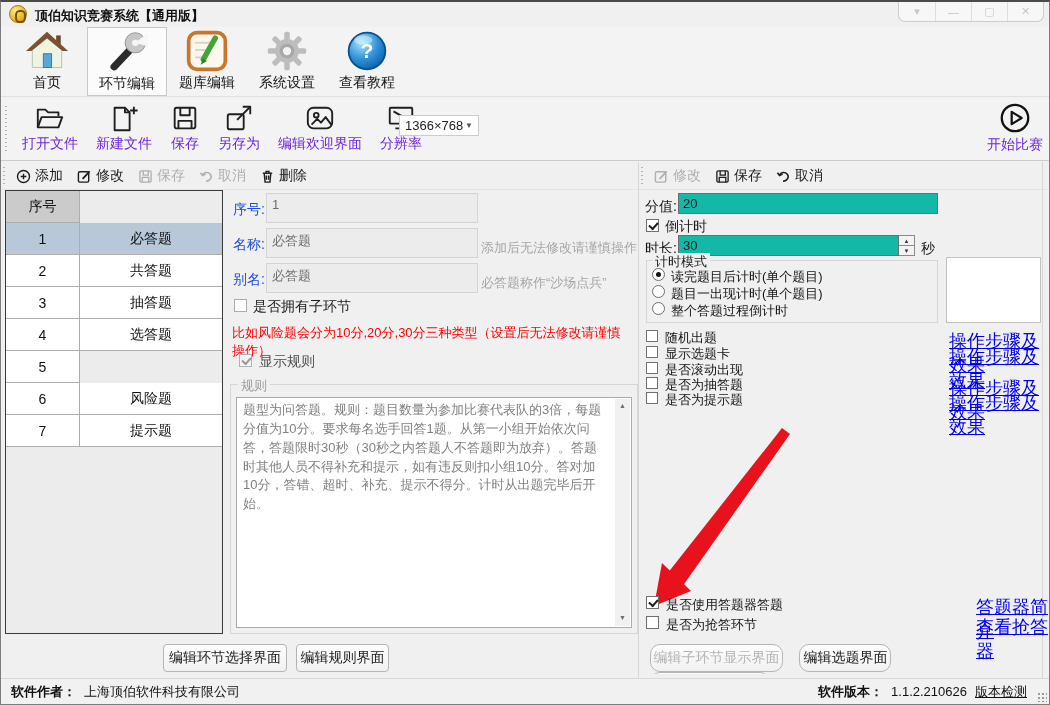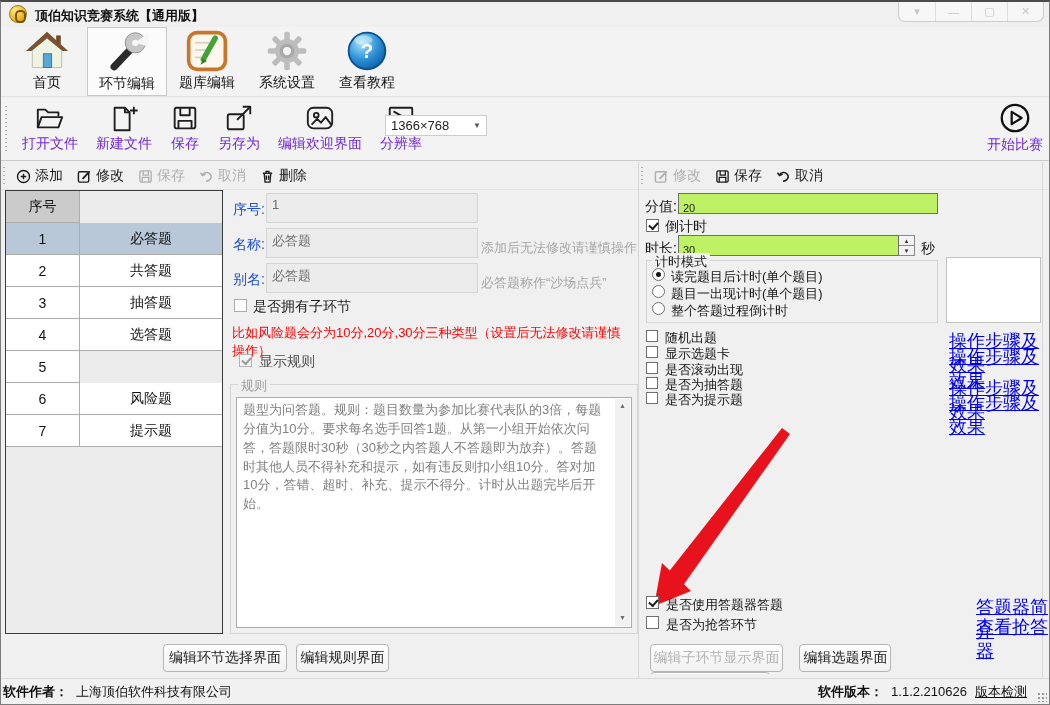--- a/index.html
+++ b/index.html
@@ -32,21 +32,21 @@
   .nav-label { font-size:14px; color:#141414; }
 
   
   .toolbar2 { position:absolute; left:0; top:96px; width:100%; height:62px; background:#f3f3f3; }
   .vgrip { position:absolute; width:2px;
            background-image:repeating-linear-gradient(to bottom,#b2b2b2 0 1.5px, transparent 1.5px 4px); }
   .tb2-items { display:flex; padding-left:12px; }
   .tb2-item { display:flex; flex-direction:column; align-items:center; gap:2px; padding:5px 9px 0 9px; }
   .tb2-item svg { width:30px; height:30px; }
   .tb2-label { font-size:14px; color:#6d28d9; }
-  .combo { position:absolute; left:384px; top:17px; width:102px; height:21px; background:#fff;
+  .combo { position:absolute; left:398px; top:17px; width:80px; height:21px; background:#fff;
            border:1px solid #ccc; display:flex; align-items:center; font-size:13px; color:#222;
            padding:8px 5px; }
   .combo .arr { margin-left:auto; font-size:8px; color:#555; }
   .start-item { position:absolute; right:6px; top:3px; display:flex; flex-direction:column;
            align-items:center; gap:1px; }
   .start-item svg { width:34px; height:34px; }
 
   
   .main-top-line { position:absolute; left:0; top:158px; width:100%; height:1px; background:#cbcbcb; }
   .toolstrip { position:absolute; top:161px; height:26px; display:flex; align-items:center; }
@@ -89,43 +89,43 @@
 
   .rules-ta { position:absolute; left:235px; top:395px; width:396px; height:231px; background:#fff;
           border:1px solid #ababab; font-size:13px; line-height:1.45; color:#808080;
           padding:3px 22px 3px 6px; overflow:hidden; }
   .ta-scroll { position:absolute; right:1px; top:1px; bottom:1px; width:15px; background:#f1f1f1; }
   .ta-arrow { position:absolute; left:0; width:15px; height:15px; display:flex; align-items:center;
           justify-content:center; font-size:7px; color:#6f6f6f; }
 
   
   .rlabel { position:absolute; font-size:14px; color:#151515; }
-  .rinput { position:absolute; background:#bef264; border:1px solid #6e6e6e; font-size:11px;
-          color:#222; padding:8px 4px; }
+  .rinput { position:absolute; background:#14b8a6; border:1px solid #6e6e6e; font-size:13px;
+          color:#222; padding:2px 4px; }
   .spin { position:absolute; width:16px; display:flex; flex-direction:column; }
   .spin div { flex:1; border:1px solid #8a8a8a; border-left:none; background:#f3f3f3;
           display:flex; align-items:center; justify-content:center; font-size:6px; color:#333; }
   .spin div:last-child { border-top:none; }
   .radio { position:absolute; width:13px; height:13px; border:1px solid #6e6e6e; border-radius:50%;
           background:#fff; }
   .radio.checked::after { content:""; position:absolute; left:3px; top:3px; width:5px; height:5px;
           border-radius:50%; background:#151515; }
   .rlabel13 { position:absolute; font-size:13px; color:#151515; }
   .link { position:absolute; font-size:18px; color:#0000ee; text-decoration:underline; cursor:pointer; }
   .picbox { position:absolute; left:945px; top:255px; width:95px; height:66px; background:#fff;
           border:1px solid #c2c2c2; }
 
   
   .btn { position:absolute; height:28px; border:1px solid #b5b5b5; border-radius:4px;
          background:linear-gradient(#fdfdfd,#f1f1f1); font-size:14px; color:#1a1a1a;
          display:flex; align-items:center; justify-content:center;
          font-family:"Liberation Sans","DejaVu Sans",sans-serif; }
   .btn.disabled { color:#b3b3b3; }
   .clipzone { position:absolute; left:649px; top:642px; width:356px; height:30px; overflow:hidden; }
-  .clipzone .btn { position:static; display:inline-flex; vertical-align:top; }
+  .clipzone .btn { position:static; display:inline-flex; vertical-align:top;border-radius:10px; }
 
   
   .statusbar { position:absolute; left:0; bottom:0; width:100%; height:26px; background:#f1f1f1;
          border-top:1px solid #d8d8d8; display:flex; align-items:center; font-size:13px; color:#111; }
   .sb-label { font-weight:bold; }
   .sb-grip { position:absolute; right:2px; bottom:2px; width:10px; height:10px;
          background-image:radial-gradient(circle,#9a9a9a 1px,transparent 1.3px);
          background-size:4px 4px; }
   .sb-link { text-decoration:underline; cursor:pointer; }
 
@@ -470,21 +470,21 @@
   <div class="btn" style="left:162px;top:642px;width:124px;">编辑环节选择界面</div>
   <div class="btn" style="left:295px;top:642px;width:93px;">编辑规则界面</div>
 
   <div class="clipzone">
     <div class="btn disabled" style="width:133px;margin-right:12px;">编辑子环节显示界面</div>
     <div class="btn" style="width:92px;margin-right:8px;">编辑选题界面</div>
     <div class="btn" style="width:120px;">编辑抽题</div>
   </div>
 
   <div class="statusbar">
-    <span class="sb-label" style="margin-left:2px;">软件作者：</span>
+    <span class="sb-label" style="margin-left:10px;">软件作者：</span>
     <span style="margin-left:8px;">上海顶伯软件科技有限公司</span>
     <span class="sb-label" style="margin-left:auto;">软件版本：</span>
     <span style="margin-left:8px;">1.1.2.210626</span>
     <span class="sb-link" style="margin-left:8px;margin-right:22px;">版本检测</span>
     <div class="sb-grip"></div>
   </div>
 
 </div>
 
 </body></html>

